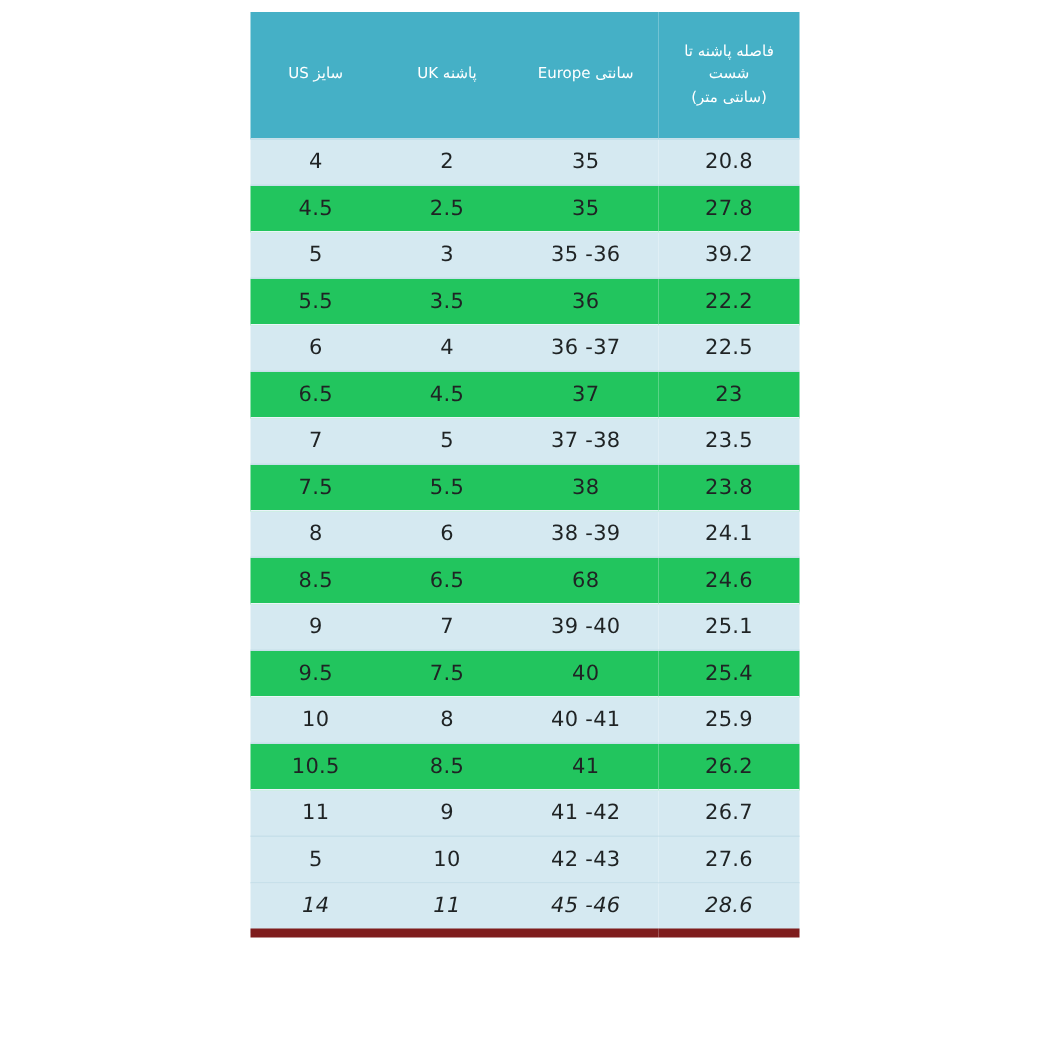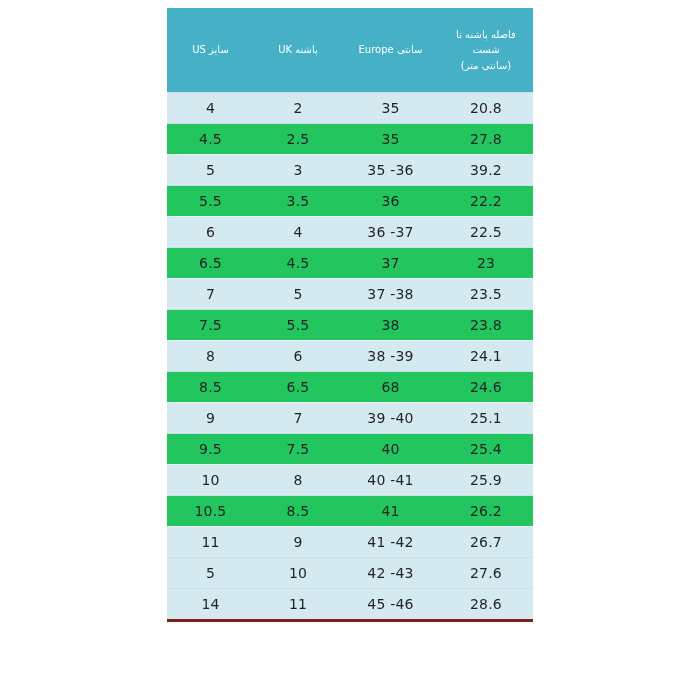--- a/index.html
+++ b/index.html
@@ -72,21 +72,22 @@
     background: #d5e9f1;
     border-top: 1px solid #c7e0ea;
     border-bottom: 1px solid #c7e0ea;
   }
 
   tbody tr.row-plain td {
     background: #22c55e;
   }
 
   tbody tr:last-child td {
-    border-bottom: 3px solid #7f1d1d;
+    border-bottom: 6px solid #7f1d1d;
+    font-style: italic;
   }
 </style>
 </head>
 <body>
 
 <div id="size-chart-wrapper">
   <table class="size-table">
     <colgroup>
       <col class="col-us">
       <col class="col-uk">

